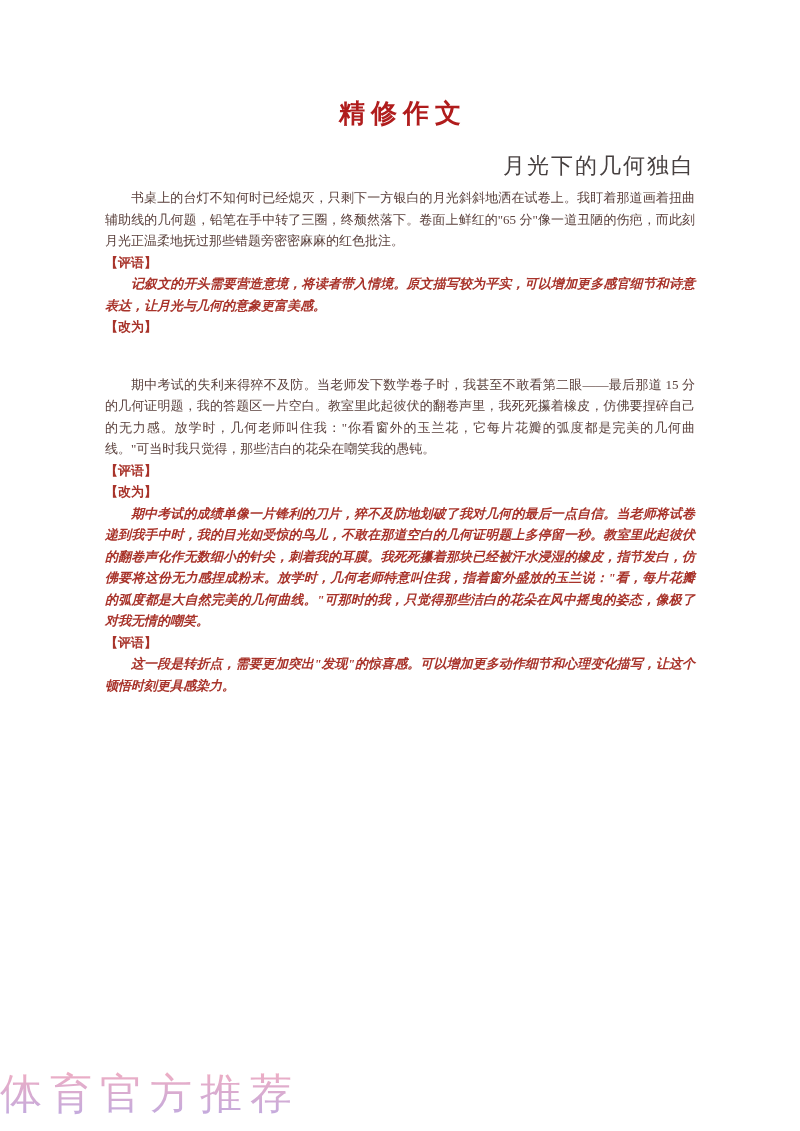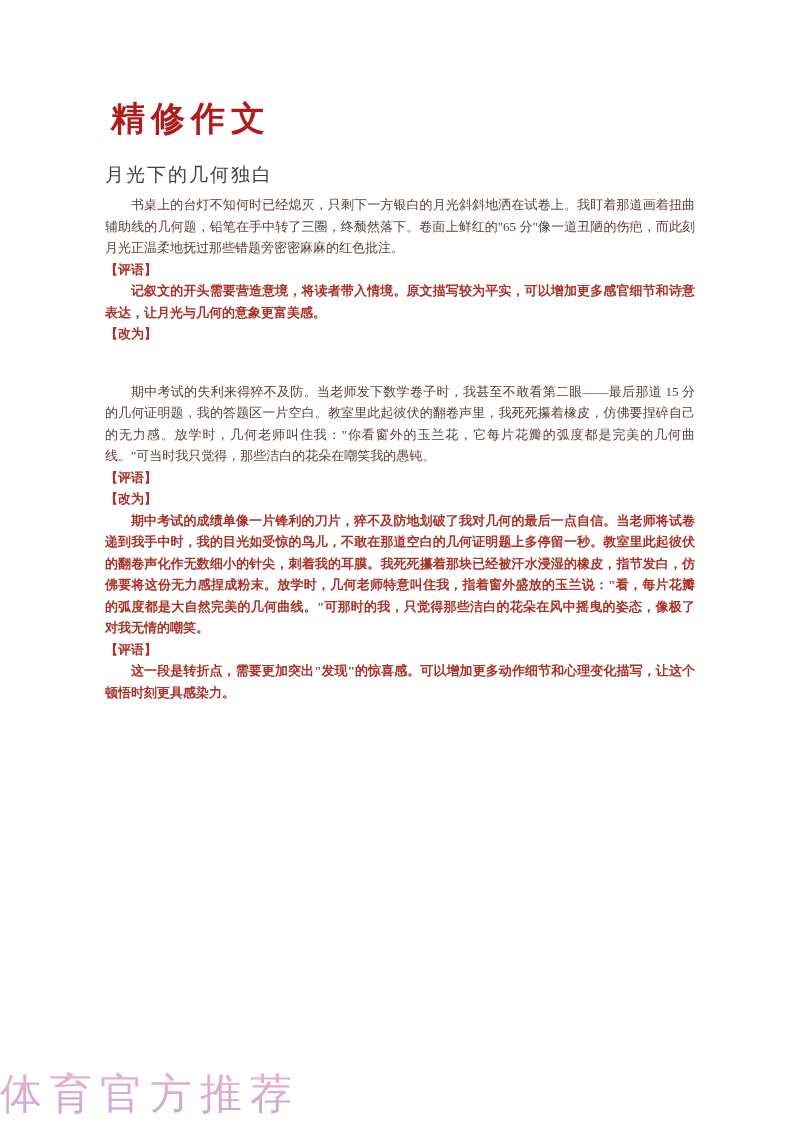--- a/index.html
+++ b/index.html
@@ -14,43 +14,43 @@
   html,body{ margin:0; padding:0; }
   body{
     width:800px; height:1131px;
     background:#ffffff;
     font-family:"Liberation Serif","DejaVu Serif",serif;
     position:relative;
     overflow:hidden;
   }
   .page{ padding:96px 105px 0 105px; }
   .doc-title{
-    text-align:left;
-    font-size:34px;
+    text-align:center;
+    font-size:26px;
     font-weight:bold;
     color:var(--title-red);
     margin:0 0 20px 0;
     letter-spacing:6px;
     padding-left:6px;
   }
   .essay-title{
-    text-align:left;
-    font-size:19px;
+    text-align:right;
+    font-size:22px;
     color:var(--subtitle-ink);
     margin:0 0 6px 0;
     letter-spacing:2px;
   }
   .sec{
     margin:0;
     font-size:13px;
     line-height:21.5px;
     text-align:justify;
   }
   .sec.original{ color:var(--original-ink); text-indent:2em; }
-  .sec.comment, .sec.revised{ color:var(--comment-red); font-weight:bold; text-indent:2em; }
+  .sec.comment, .sec.revised{ color:var(--comment-red); font-weight:bold; text-indent:2em;font-style:italic; }
   .sec.label{ color:var(--comment-red); font-weight:bold; text-indent:0; }
   .sec.gap{ margin-top:36px; }
   .watermark{
     position:absolute;
     left:0; right:0; top:1066px;
     text-align:left;
     font-size:42px;
     letter-spacing:8px;
     background:linear-gradient(180deg, var(--watermark-top) 0%, var(--watermark-bottom) 100%);
     -webkit-background-clip:text;

